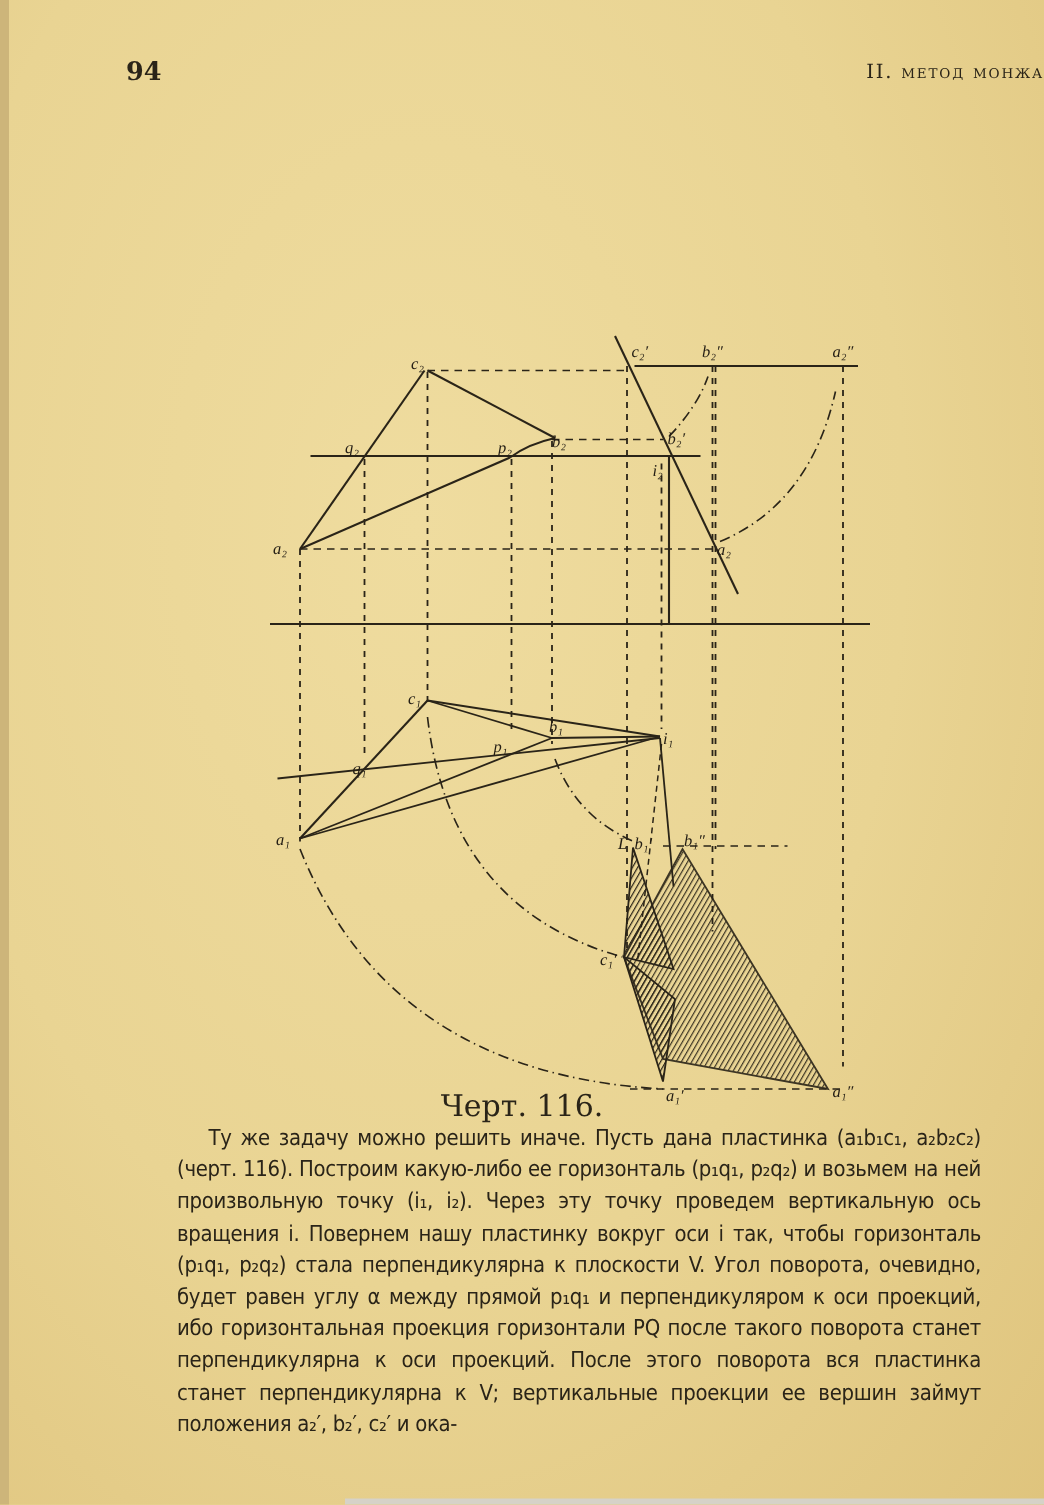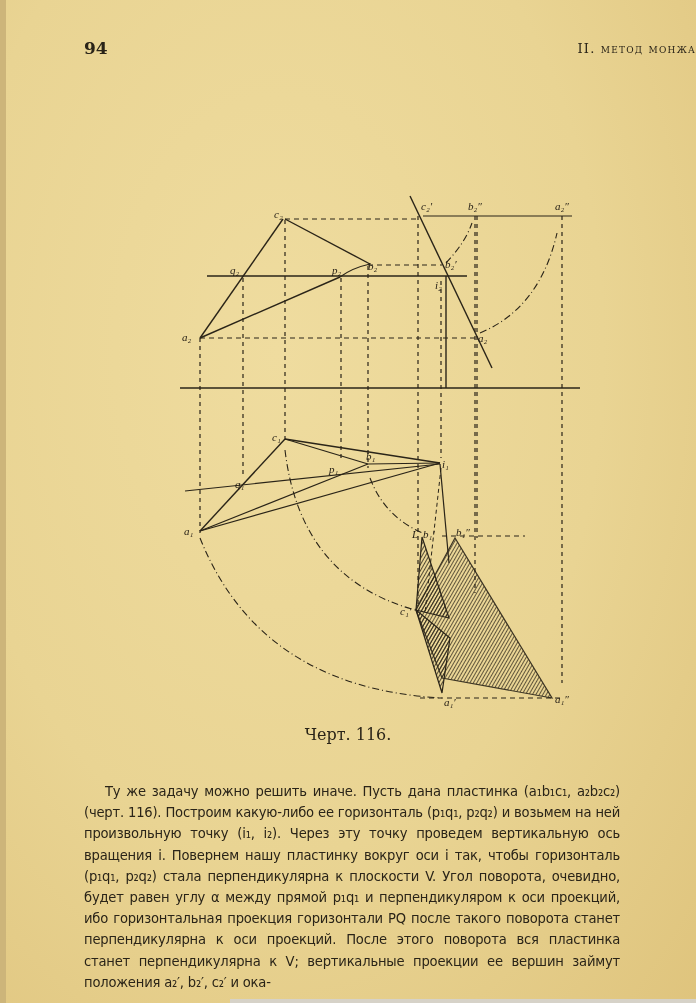--- a/index.html
+++ b/index.html
@@ -12,22 +12,22 @@
     position:relative;
   }
   .left-edge { position:absolute; left:0; top:0; width:6px; height:1003px; background:#cdb57a; }
   .bottom-strip { position:absolute; left:230px; bottom:0; width:466px; height:4px; background:#d6d2c8; }
   .running-head { position:absolute; top:38px; left:0; width:666px; height:24px; }
   .page-number { position:absolute; left:84px; top:0; font-size:17px; font-weight:bold; font-family:"DejaVu Serif", serif; }
   .chapter-title { position:absolute; left:0; width:696px; text-align:right; top:3px; font-size:13px; letter-spacing:1.2px; font-variant:small-caps; font-family:"DejaVu Serif", serif; }
   .para { position:absolute; left:84px; width:536px; font-size:14.6px; line-height:21.2px; text-align:justify; font-family:"DejaVu Sans", sans-serif; font-stretch:condensed; letter-spacing:-0.2px; transform-origin:left top; }
   .para p { margin:0; }
   .indent { text-indent:21px; }
-  .figure { position:absolute; left:180px; top:188px; width:420px; height:530px; }
-  .caption { position:absolute; top:725px; left:0; width:696px; text-align:center; font-size:16px; font-family:"DejaVu Serif", serif; }
+  .figure { position:absolute; left:180px; top:216px; width:420px; height:530px; }
+  .caption { position:absolute; top:725px; left:0; width:696px; text-align:center; font-size:20px; font-family:"DejaVu Serif", serif; }
   svg text { font-family:"Liberation Serif", serif; font-style:italic; font-size:11px; fill:#231d14; }
 </style>
 </head>
 <body>
 
 <div class="left-edge"></div>
 <div class="bottom-strip"></div>
 
 <div class="running-head">
   <span class="page-number">94</span>
@@ -131,15 +131,15 @@
       <text x="276" y="348">b₁″</text>
       <text x="220" y="427">c₁′</text>
       <text x="264" y="518">a₁′</text>
       <text x="375" y="515">a₁″</text>
     </g>
   </svg>
 </div>
 
 <div class="caption">Черт. 116.</div>
 
-<div class="para" style="top:780px;">
+<div class="para" style="top:748px;margin-left:34px;">
   <p class="indent">Ту же задачу можно решить иначе. Пусть дана пластинка (a₁b₁c₁, a₂b₂c₂) (черт. 116). Построим какую-либо ее горизонталь (p₁q₁, p₂q₂) и возьмем на ней произвольную точку (i₁, i₂). Через эту точку проведем вертикальную ось вращения i. Повернем нашу пластинку вокруг оси i так, чтобы горизонталь (p₁q₁, p₂q₂) стала перпендикулярна к плоскости V. Угол поворота, очевидно, будет равен углу α между прямой p₁q₁ и перпендикуляром к оси проекций, ибо горизонтальная проекция горизонтали PQ после такого поворота станет перпендикулярна к оси проекций. После этого поворота вся пластинка станет перпендикулярна к V; вертикальные проекции ее вершин займут положения a₂′, b₂′, c₂′ и ока-</p>
 </div>
 
 </body></html>

